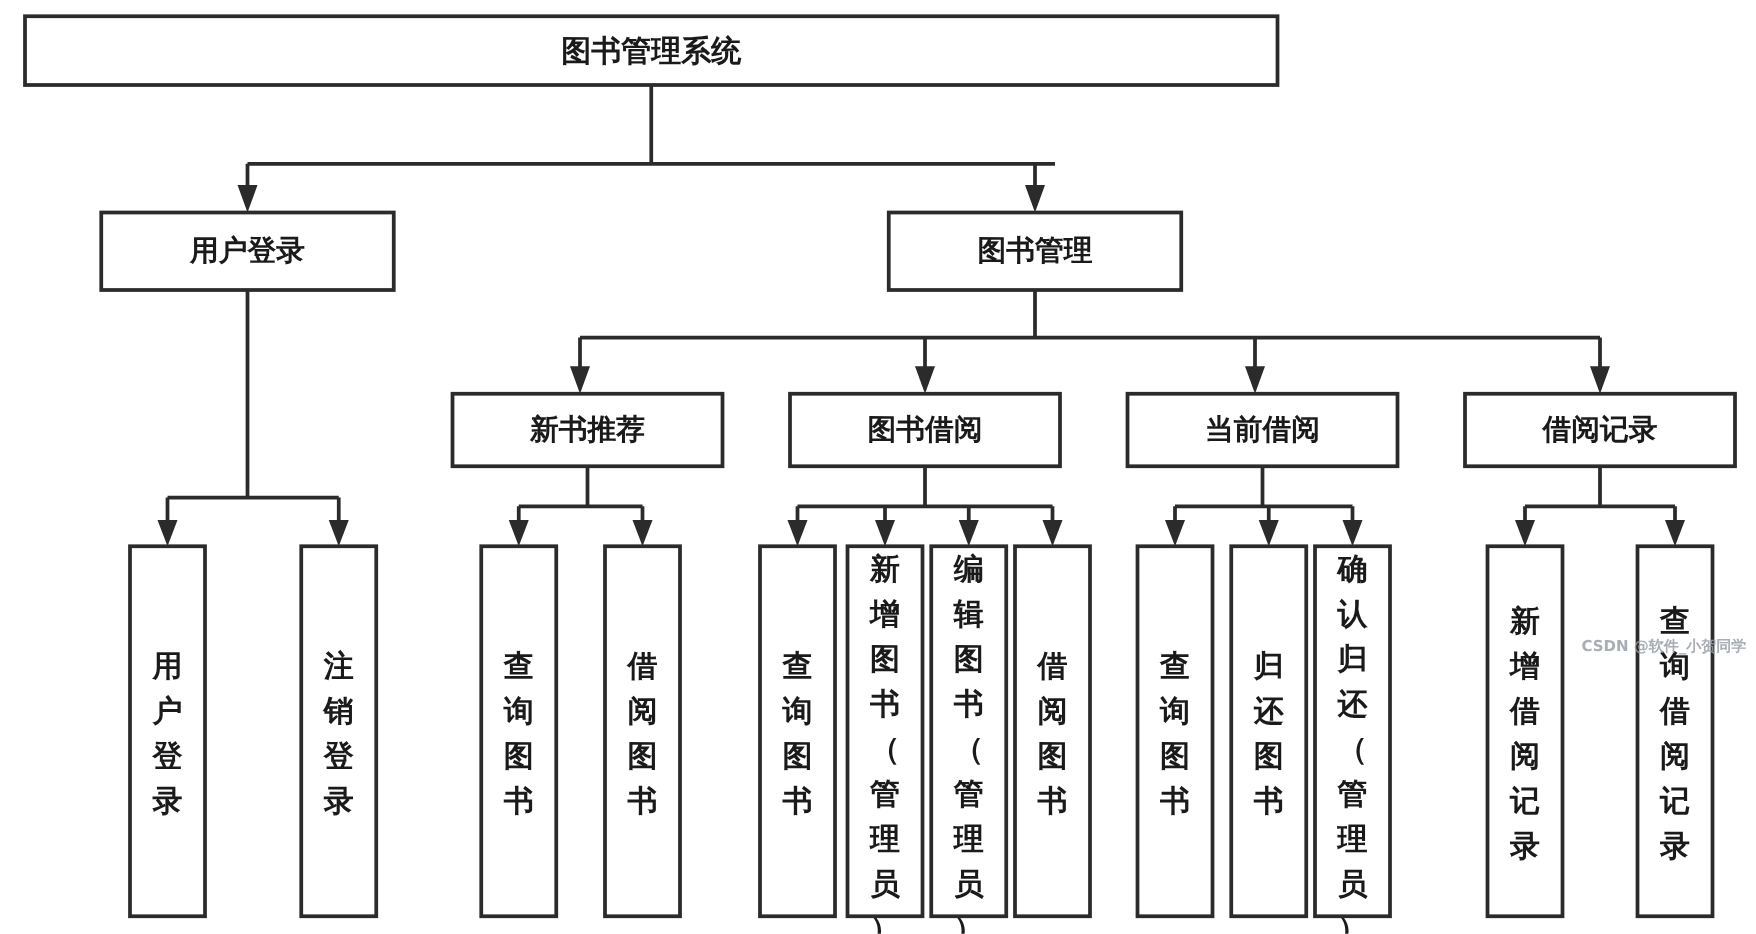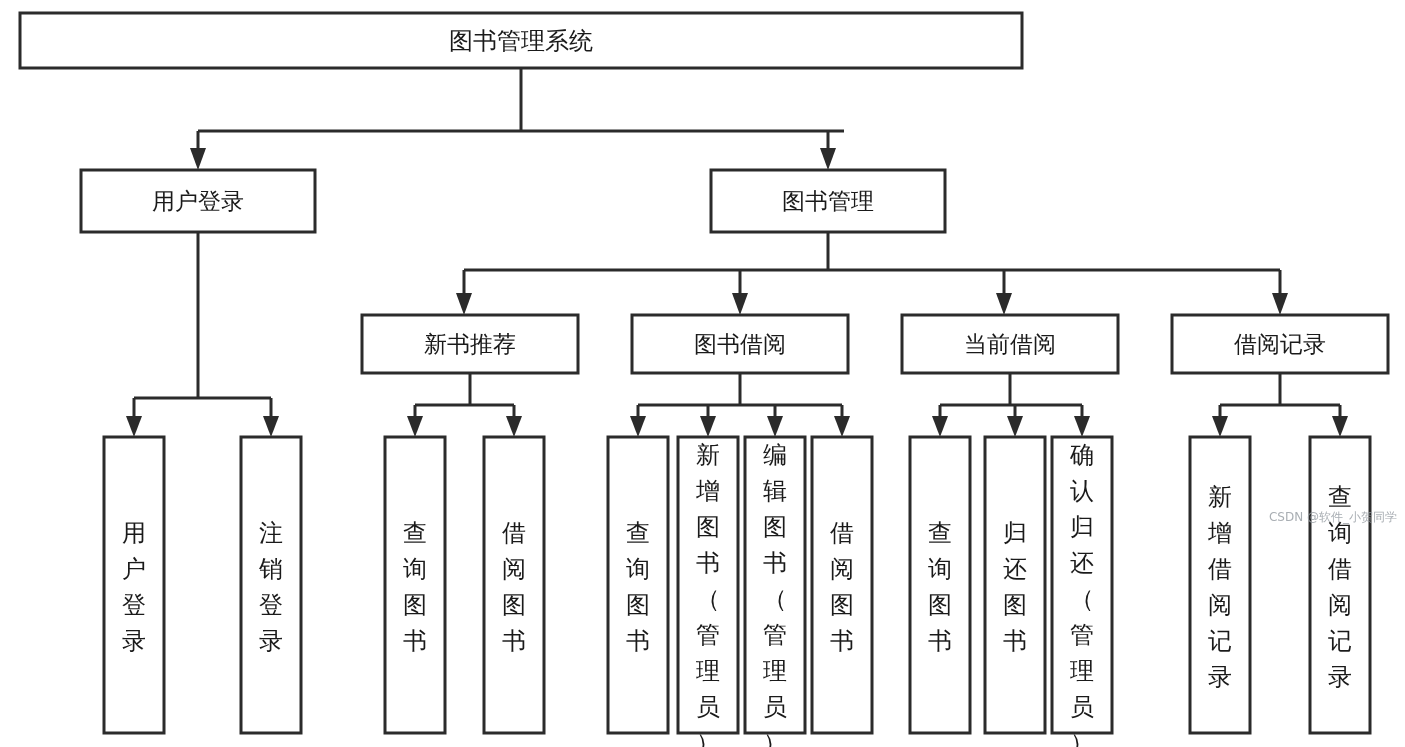--- a/index.html
+++ b/index.html
@@ -12,20 +12,21 @@
     width: 1405px;
     height: 747px;
     font-family: "DejaVu Sans", "Liberation Sans", sans-serif;
     overflow: hidden;
     position: relative;
   }
   #diagram-root {
     position: relative;
     width: 1405px;
     height: 532px;
+    font-weight: bold;
   }
   svg#flowchart {
     display: block;
     width: 1405px;
     height: 747px;
   }
   .node-rect {
     fill: #ffffff;
     stroke: #2b2b2b;
     stroke-width: 3;

